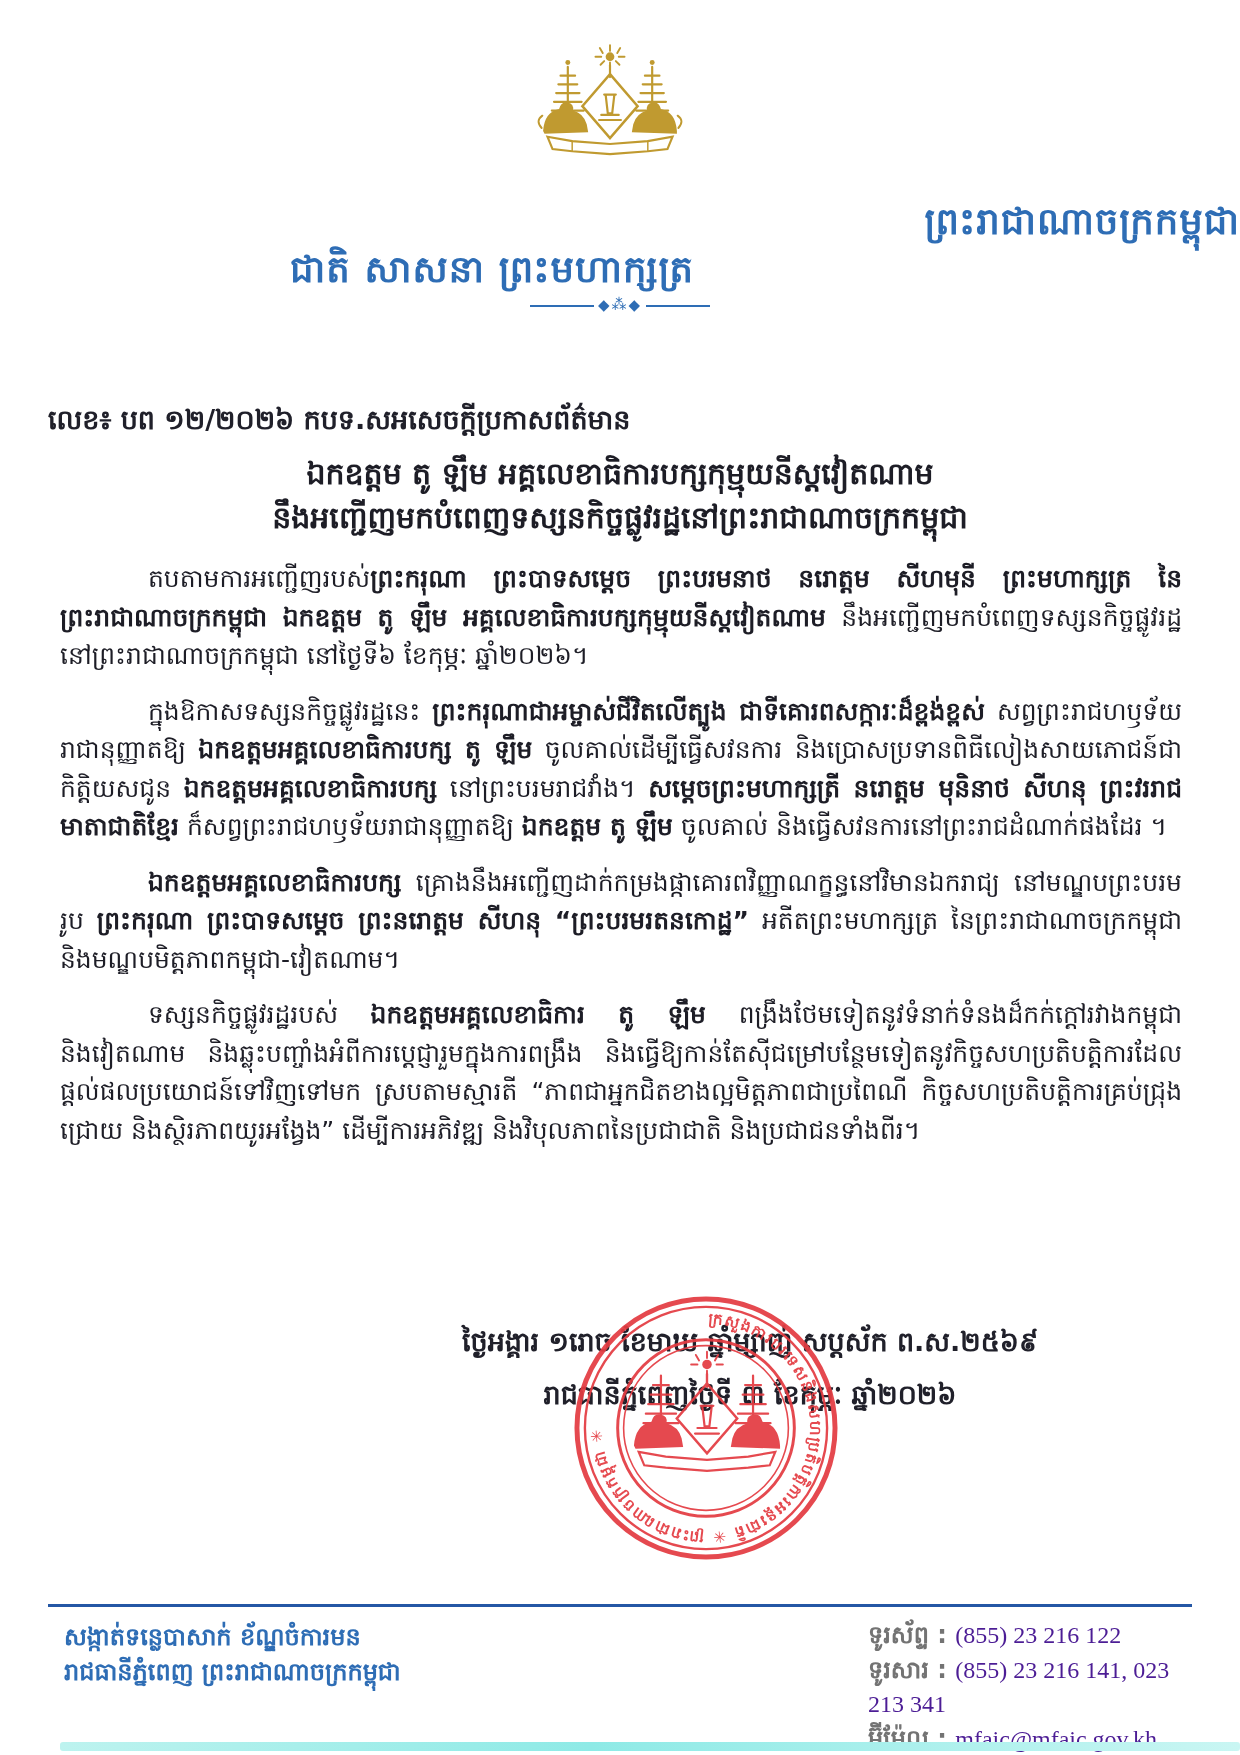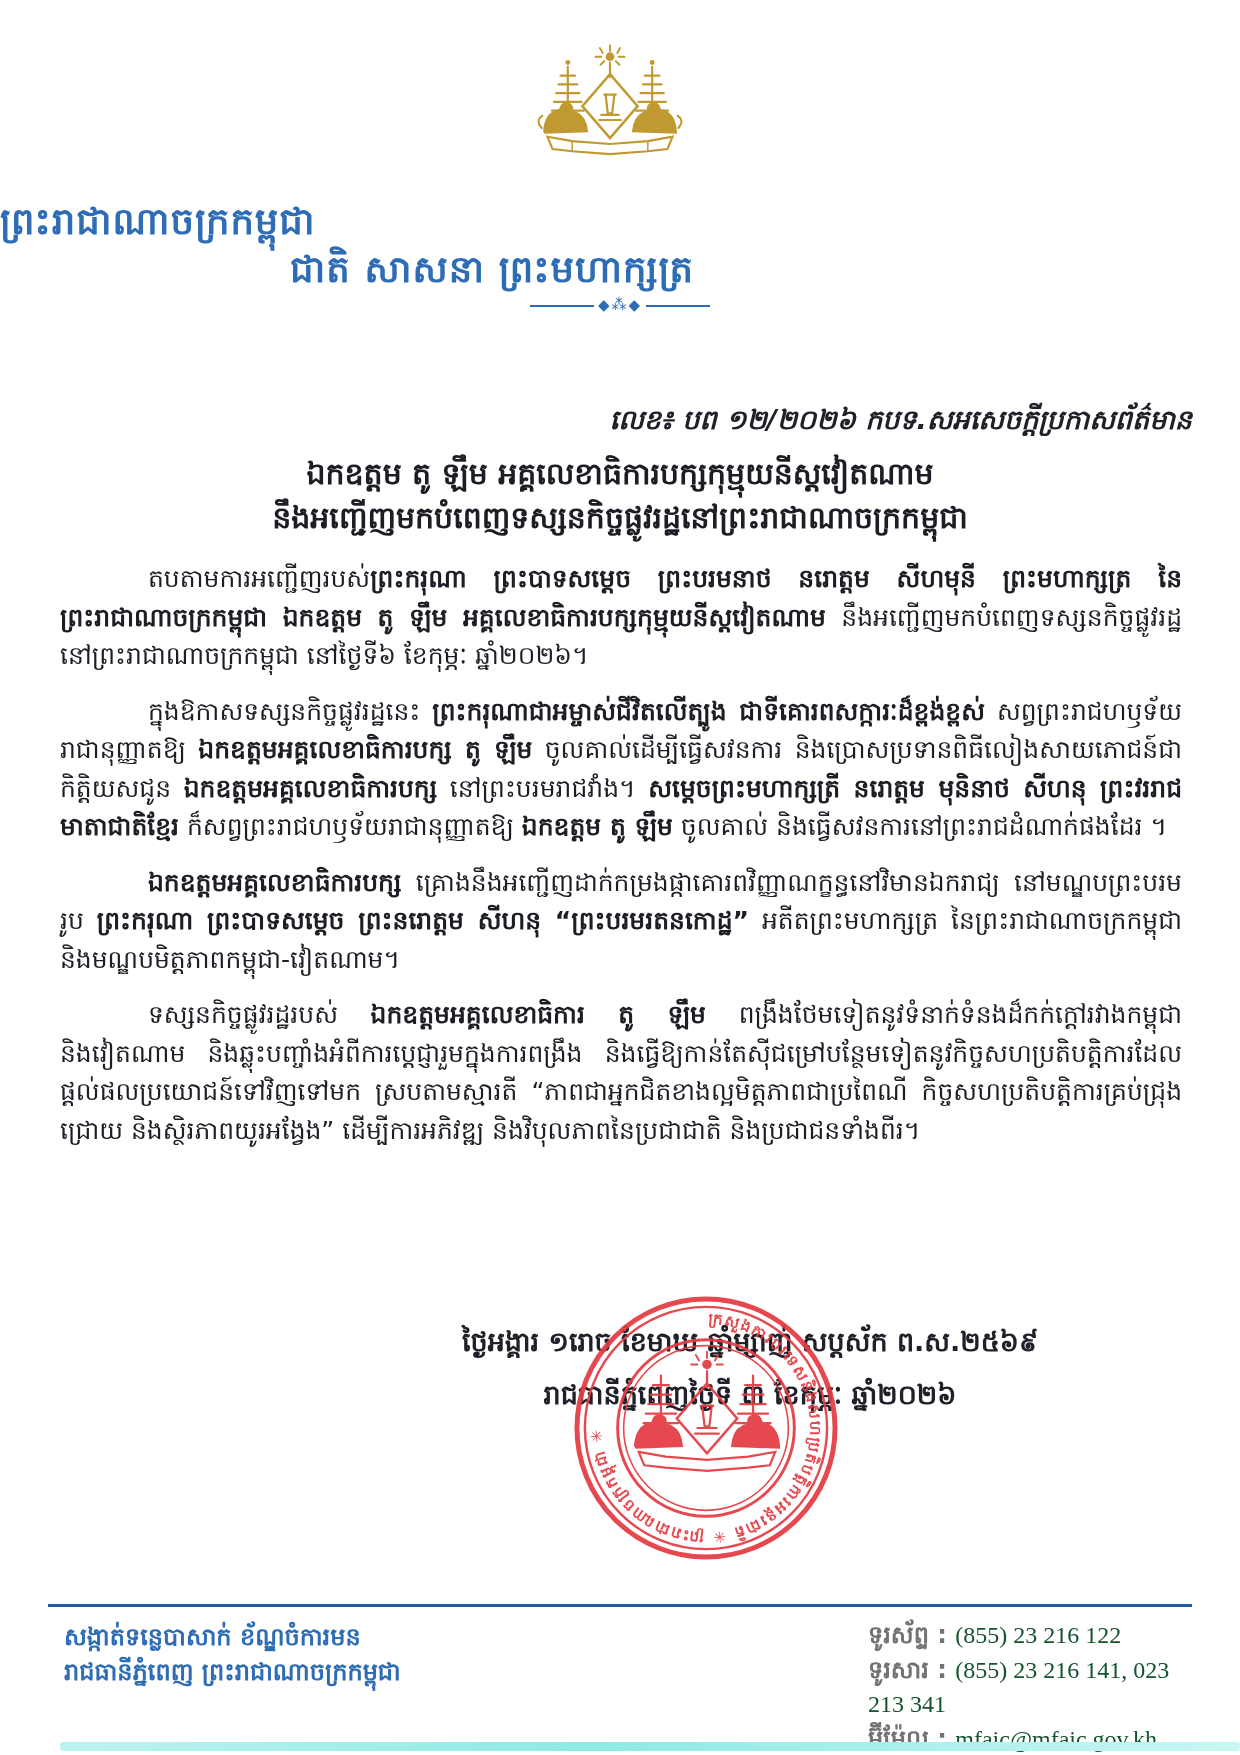--- a/index.html
+++ b/index.html
@@ -8,43 +8,43 @@
     position:relative; width:1240px; height:1755px; margin:0 auto;
     background:#ffffff; overflow:hidden;
     font-family:"DejaVu Sans", sans-serif;
   }
   
   .arms-top {
     position:absolute; left:530px; top:28px; width:160px; height:152px;
     color:#c09a30;
   }
   .kingdom-line1 {
-    position:absolute; left:0; top:198px; width:1240px; text-align:left;
+    position:absolute; left:0; top:198px; width:1240px; text-align:right;
     color:#2e6db5; font-size:37px; font-weight:700; letter-spacing:1px;
   }
   .kingdom-line2 {
     position:absolute; left:0; top:246px; width:984px; text-align:center;
     color:#2e6db5; font-size:37px; font-weight:700; letter-spacing:1px;
   }
   .motto-divider {
     position:absolute; left:0; top:296px; width:1240px; text-align:center;
     color:#2e6db5; font-size:15px; letter-spacing:2px;
   }
   .motto-divider .line {
     display:inline-block; vertical-align:middle; width:64px; height:2px;
     background:#2e6db5; margin:0 4px;
   }
   .ministry {
     position:absolute; left:40px; top:306px; width:360px; text-align:center;
     color:#2e6db5; font-weight:700; font-size:29px; line-height:1.38;
   }
   .ref-row {
     position:absolute; left:48px; top:403px; width:1144px;
-    display:flex; justify-content:flex-end; align-items:flex-start;
-    color:#20202a; font-size:27px; font-weight:600;font-style:italic;
+    display:flex; justify-content:flex-start; align-items:flex-start;
+    color:#20202a; font-size:27px; font-weight:600;
   }
   
   .doc-title {
     position:absolute; left:60px; top:452px; width:1120px; text-align:center;
     color:#1d1d26; font-size:30px; font-weight:800; line-height:1.48;
   }
   
   .body-text {
     position:absolute; left:60px; top:560px; width:1122px;
     color:#1d1d26; font-size:25px; line-height:1.54; text-align:justify;
@@ -67,21 +67,21 @@
   }
   .footer-address {
     position:absolute; left:64px; top:1620px; width:560px;
     color:#2e6db5; font-size:24px; line-height:1.45; font-weight:600;
   }
   .footer-contact {
     position:absolute; left:868px; top:1618px; width:340px;
     color:#2458a6; font-size:24px; line-height:1.44;
   }
   .footer-contact .khmer-label { font-weight:600; color:#737373; }
-  .footer-contact .latin-val { font-family:"Liberation Serif", serif; color:#14532d; }
+  .footer-contact .latin-val { font-family:"Liberation Serif", serif; color:#4c1d95; }
   .footer-strip {
     position:absolute; left:60px; top:1742px; width:1180px; height:9px;
     background:linear-gradient(90deg,#bdf3ef 0%, #8eeae6 45%, #c9f6f3 100%);
     border-radius:3px;
   }
 </style>
 </head>
 <body>
 
 <div class="page">

